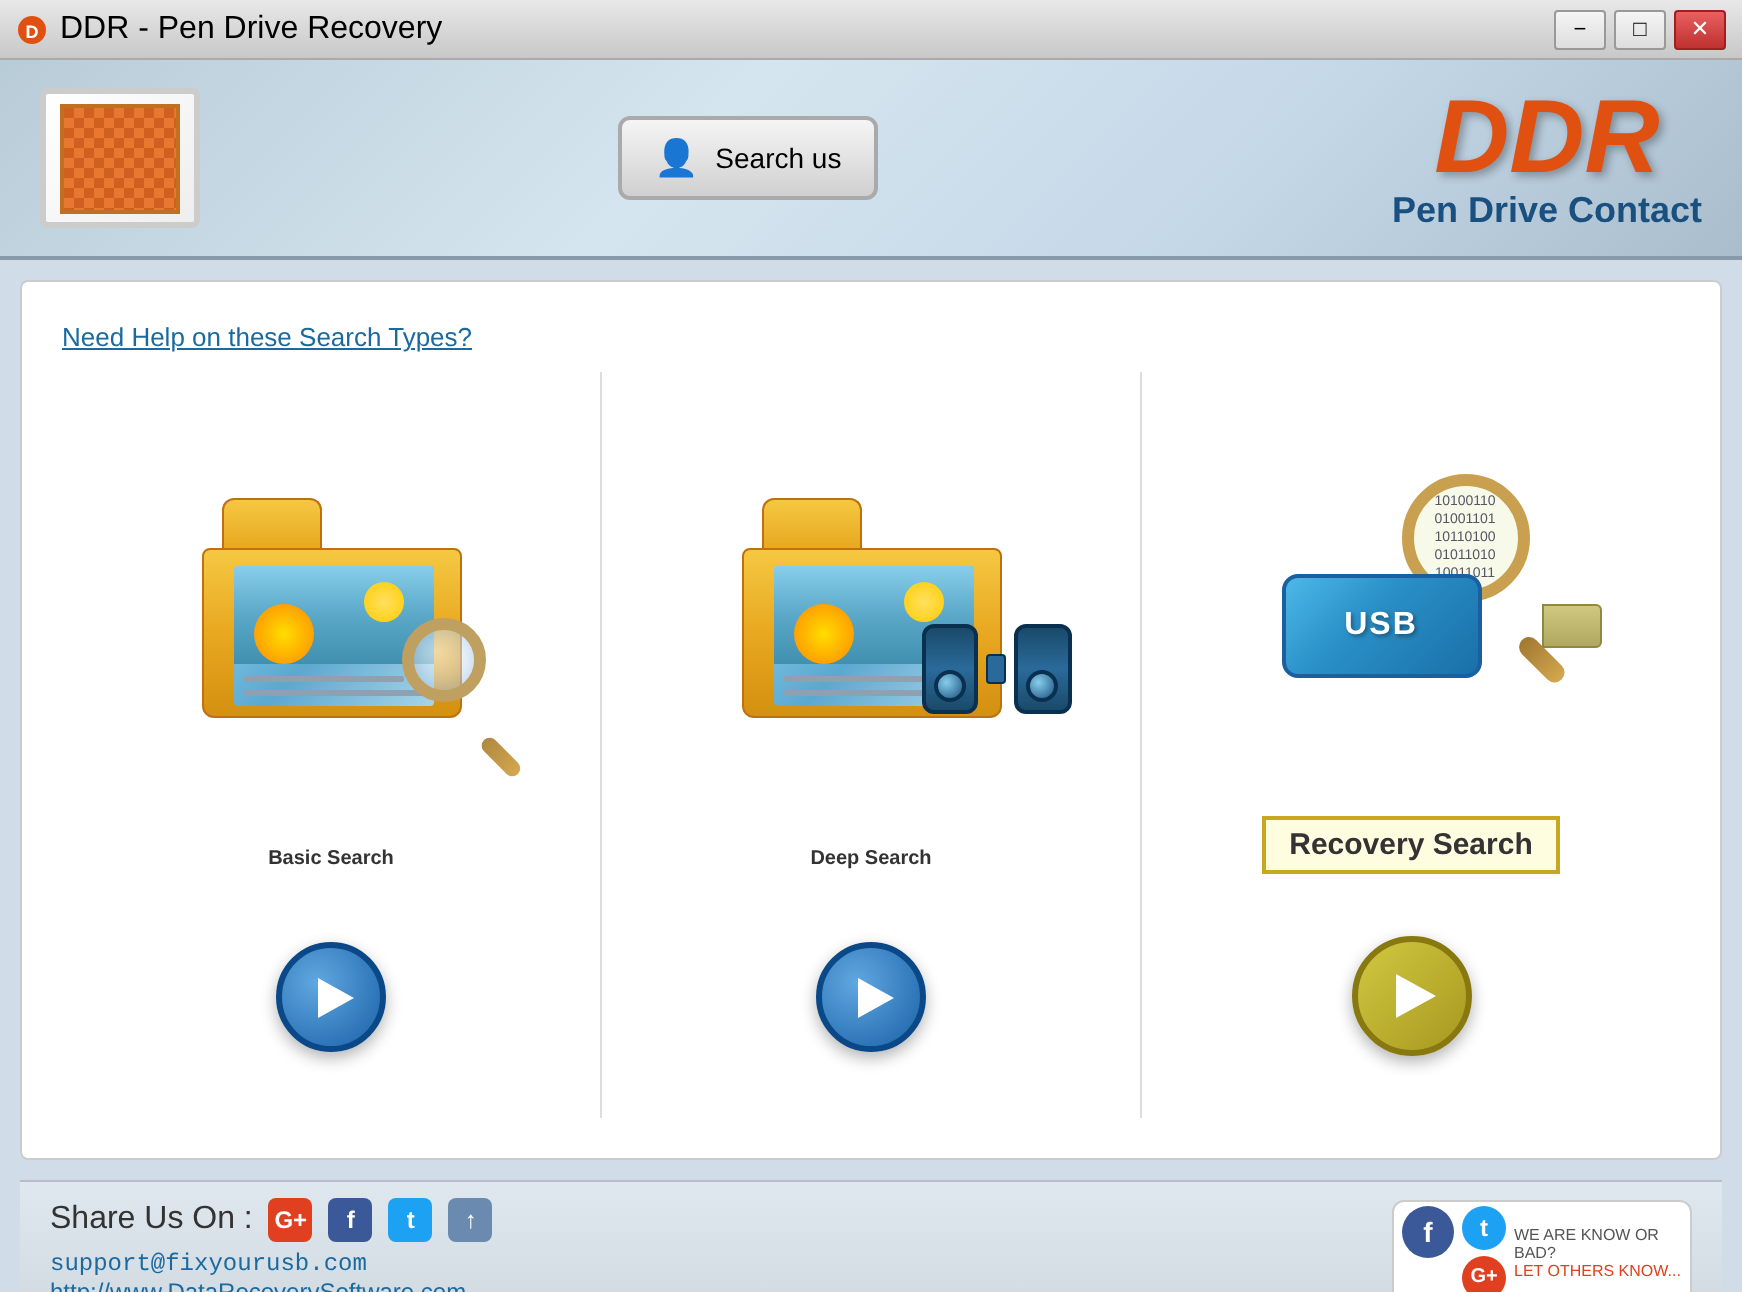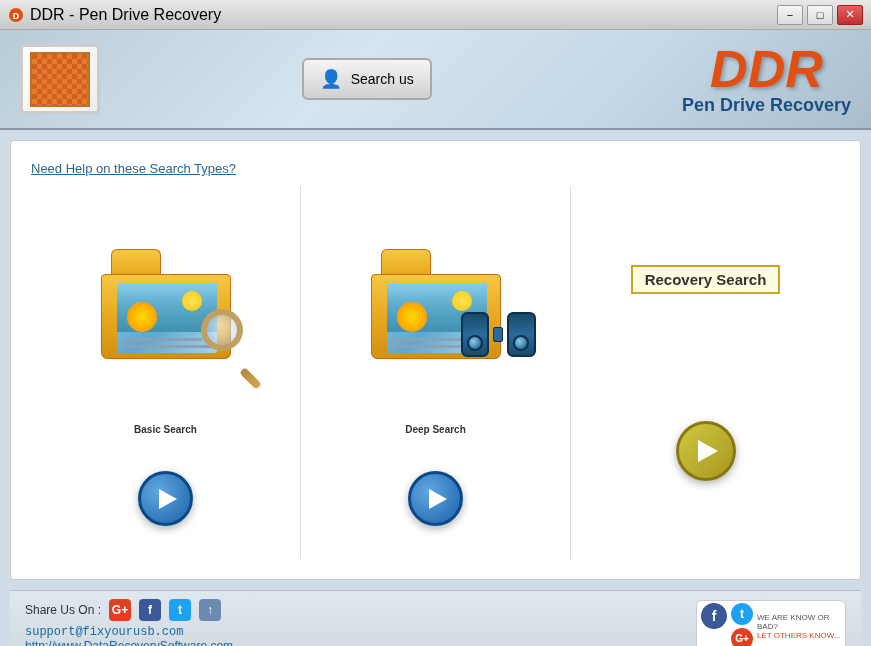--- a/index.html
+++ b/index.html
@@ -321,21 +321,21 @@
       background: linear-gradient(to bottom, #e0e8ef, #d0d8e0);
       padding: 8px 15px;
       display: flex;
       align-items: center;
       justify-content: space-between;
       border-top: 1px solid #bbc;
       margin: 0 10px 0 10px;
     }
     .footer-left { }
     .share-row { display: flex; align-items: center; gap: 8px; margin-bottom: 4px; }
-    .share-label { font-size: 12px; color: #333; text-align: right; }
+    .share-label { font-size: 16px; color: #333; text-align: right; }
     .social-icon { width: 22px; height: 22px; border-radius: 4px; display: inline-flex; align-items: center; justify-content: center; font-weight: bold; font-size: 12px; color: white; cursor: pointer; }
     .social-google { background: #e04020; }
     .social-fb { background: #3b5998; }
     .social-twitter { background: #1da1f2; }
     .social-share { background: #6a8ab0; }
     .footer-email { font-size: 12px; color: #1a6aa0; cursor: pointer; font-family: Liberation Mono, monospace; }
     .footer-website { font-size: 12px; color: #1a6aa0; cursor: pointer; }
 
     .footer-right { display: flex; align-items: center; gap: 8px; }
     .feedback-box {
@@ -375,21 +375,21 @@
 <div class="header">
   <div class="header-logo-box">
     <div class="logo-checkerboard"></div>
   </div>
   <button class="contact-btn">
     <span class="person-icon">👤</span>
     <span>Search us</span>
   </button>
   <div class="header-brand">
     <div class="brand-ddr">DDR</div>
-    <div class="brand-sub">Pen Drive Recovery</div>
+    <div class="brand-sub">Pen Drive Contact</div>
   </div>
 </div>
 
 <div class="main-content">
   <div class="help-link">Need Help on these Search Types?</div>
 
   <div class="search-options">
 
     <div class="search-option">
       <div class="search-icon-img">
@@ -444,20 +444,36 @@
           </div>
         </div>
       </div>
       <div class="search-label">Deep Search</div>
       <div class="play-btn">
         <div class="play-triangle"></div>
       </div>
     </div>
 
     <div class="search-option">
+      <div class="usb-icon">
+        <div style="position:relative; margin-top:20px;">
+          <div class="coin-magnifier">
+            <div class="coin-mag-glass">
+              <div class="coin-text">10100110<br>01001101<br>10110100<br>01011010<br>10011011</div>
+            </div>
+            <div class="coin-mag-handle"></div>
+          </div>
+          <div class="usb-drive" style="margin-top:20px;">
+            <div class="usb-body">
+              <span class="usb-label">USB</span>
+            </div>
+            <div class="usb-connector"></div>
+          </div>
+        </div>
+      </div>
       <div class="signature-label-box">Recovery Search</div>
       <div class="play-btn-sig">
         <div class="play-triangle-sig"></div>
       </div>
     </div>
 
   </div>
 </div>
 
 <div class="footer">

